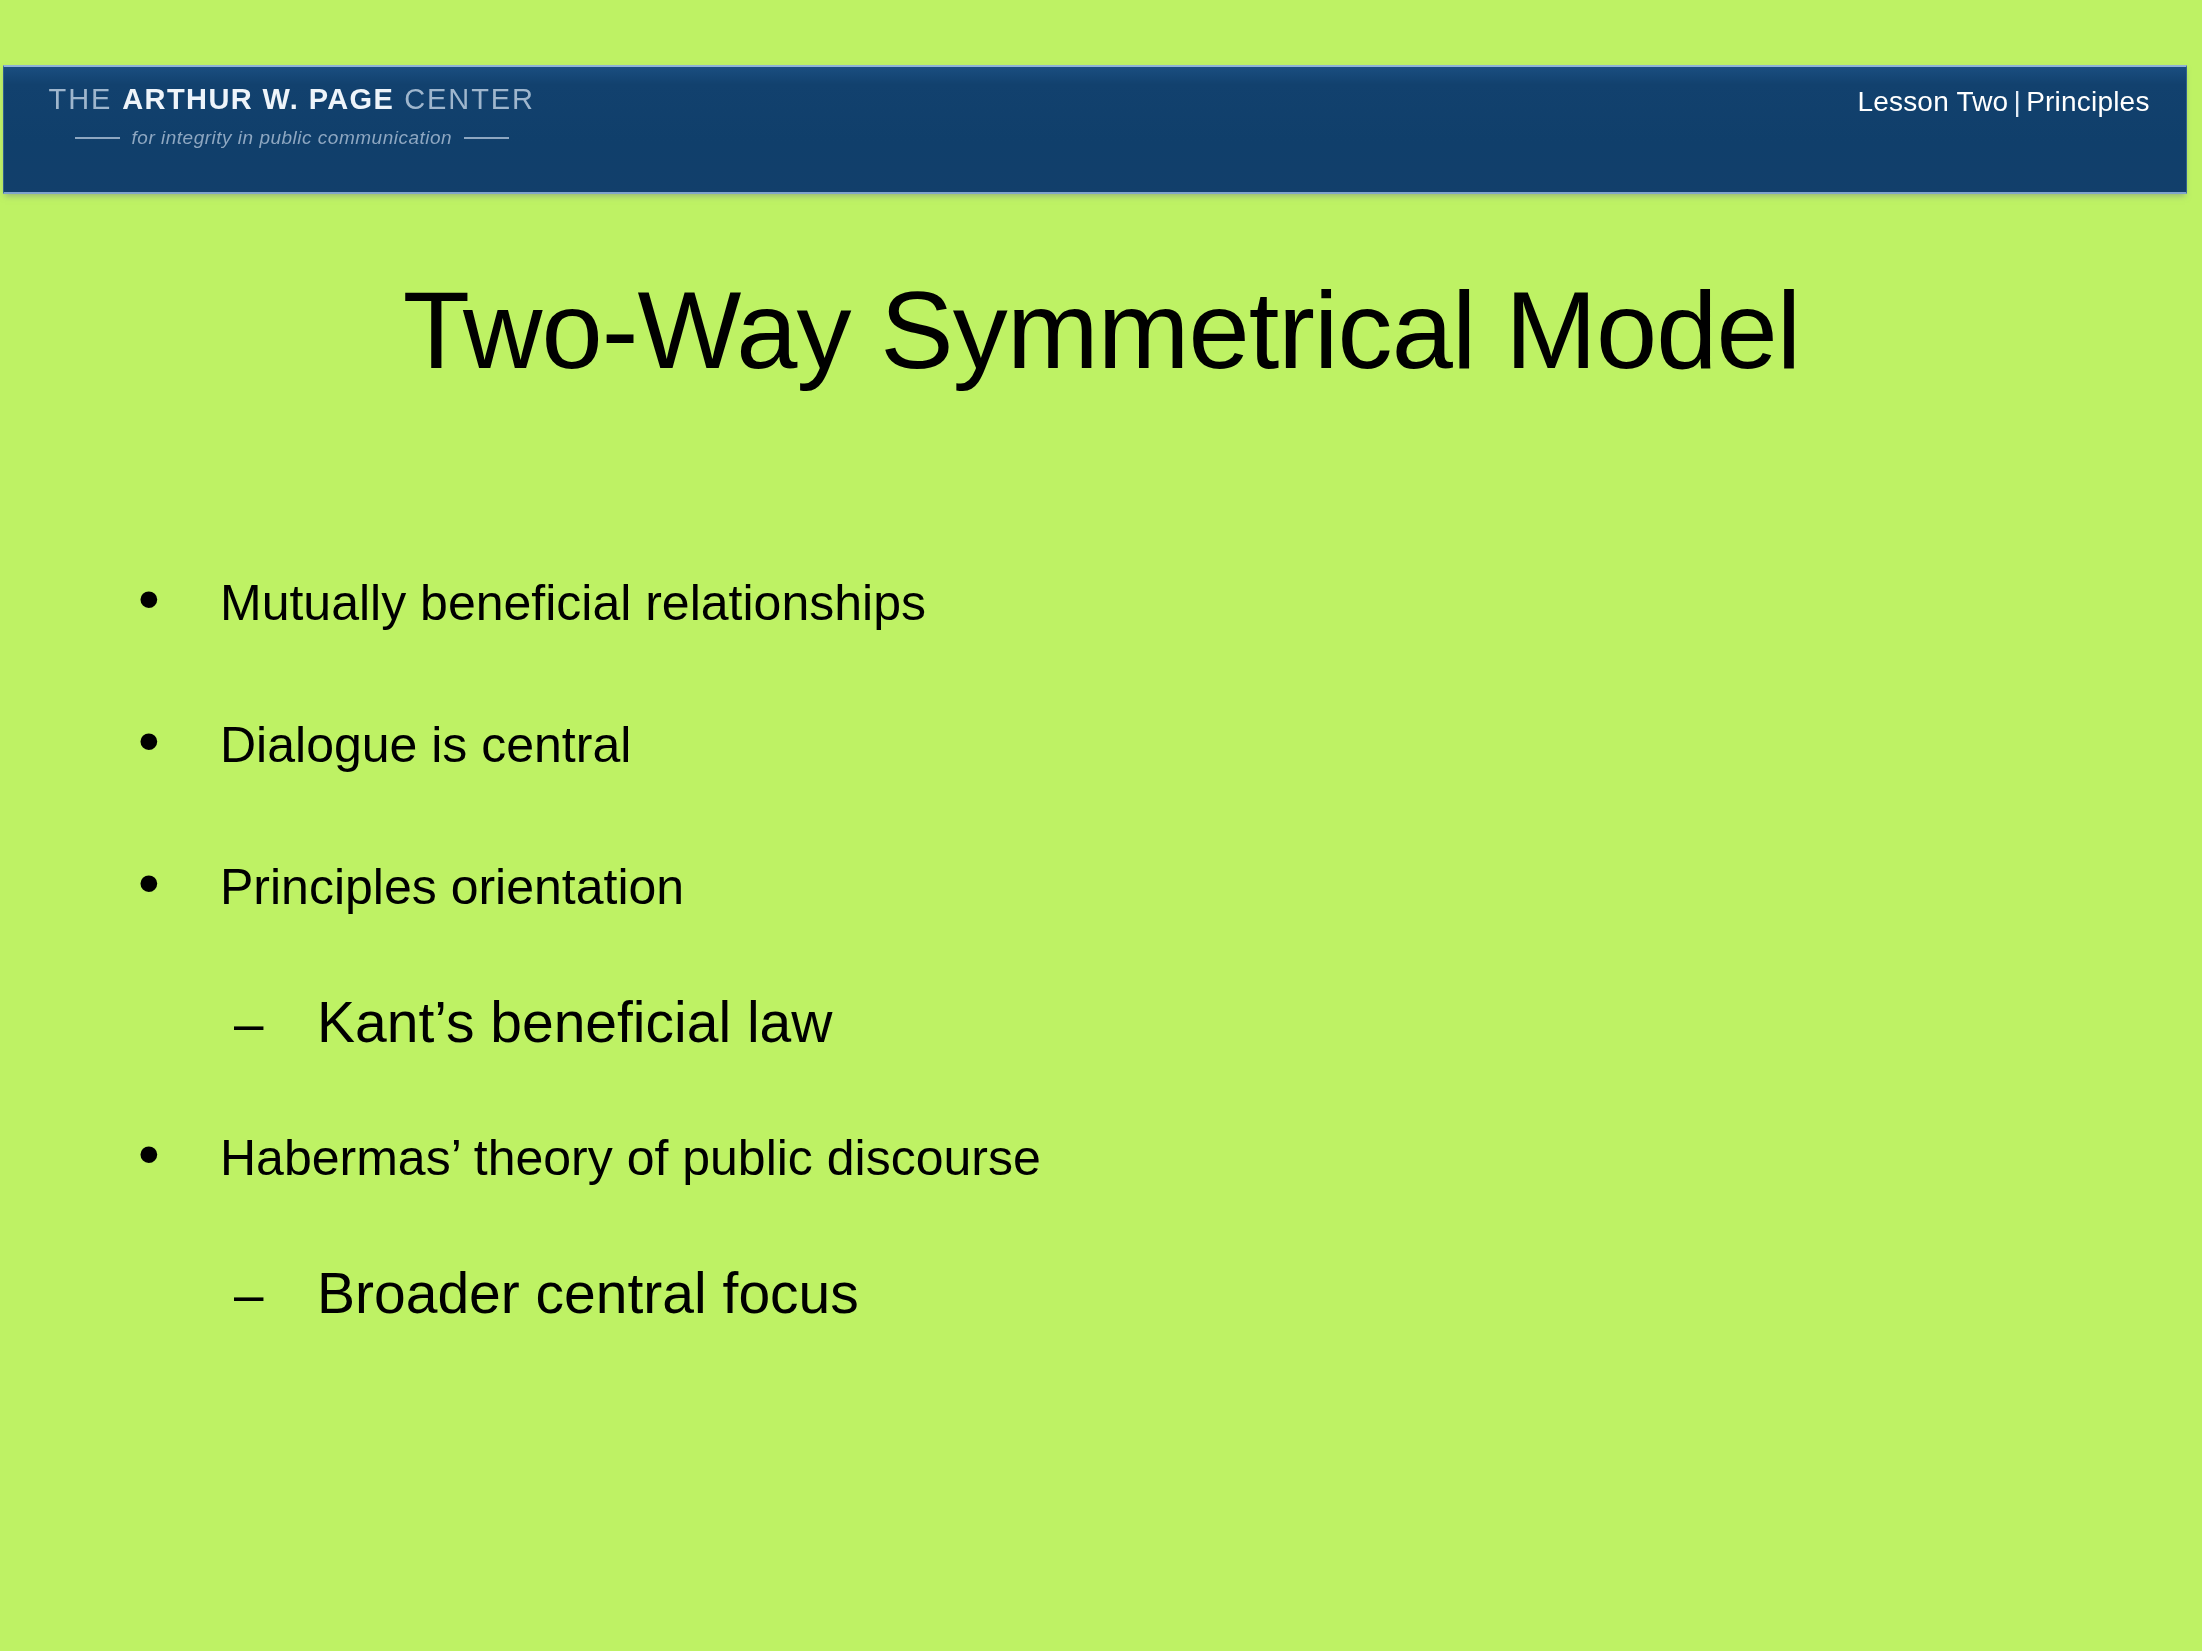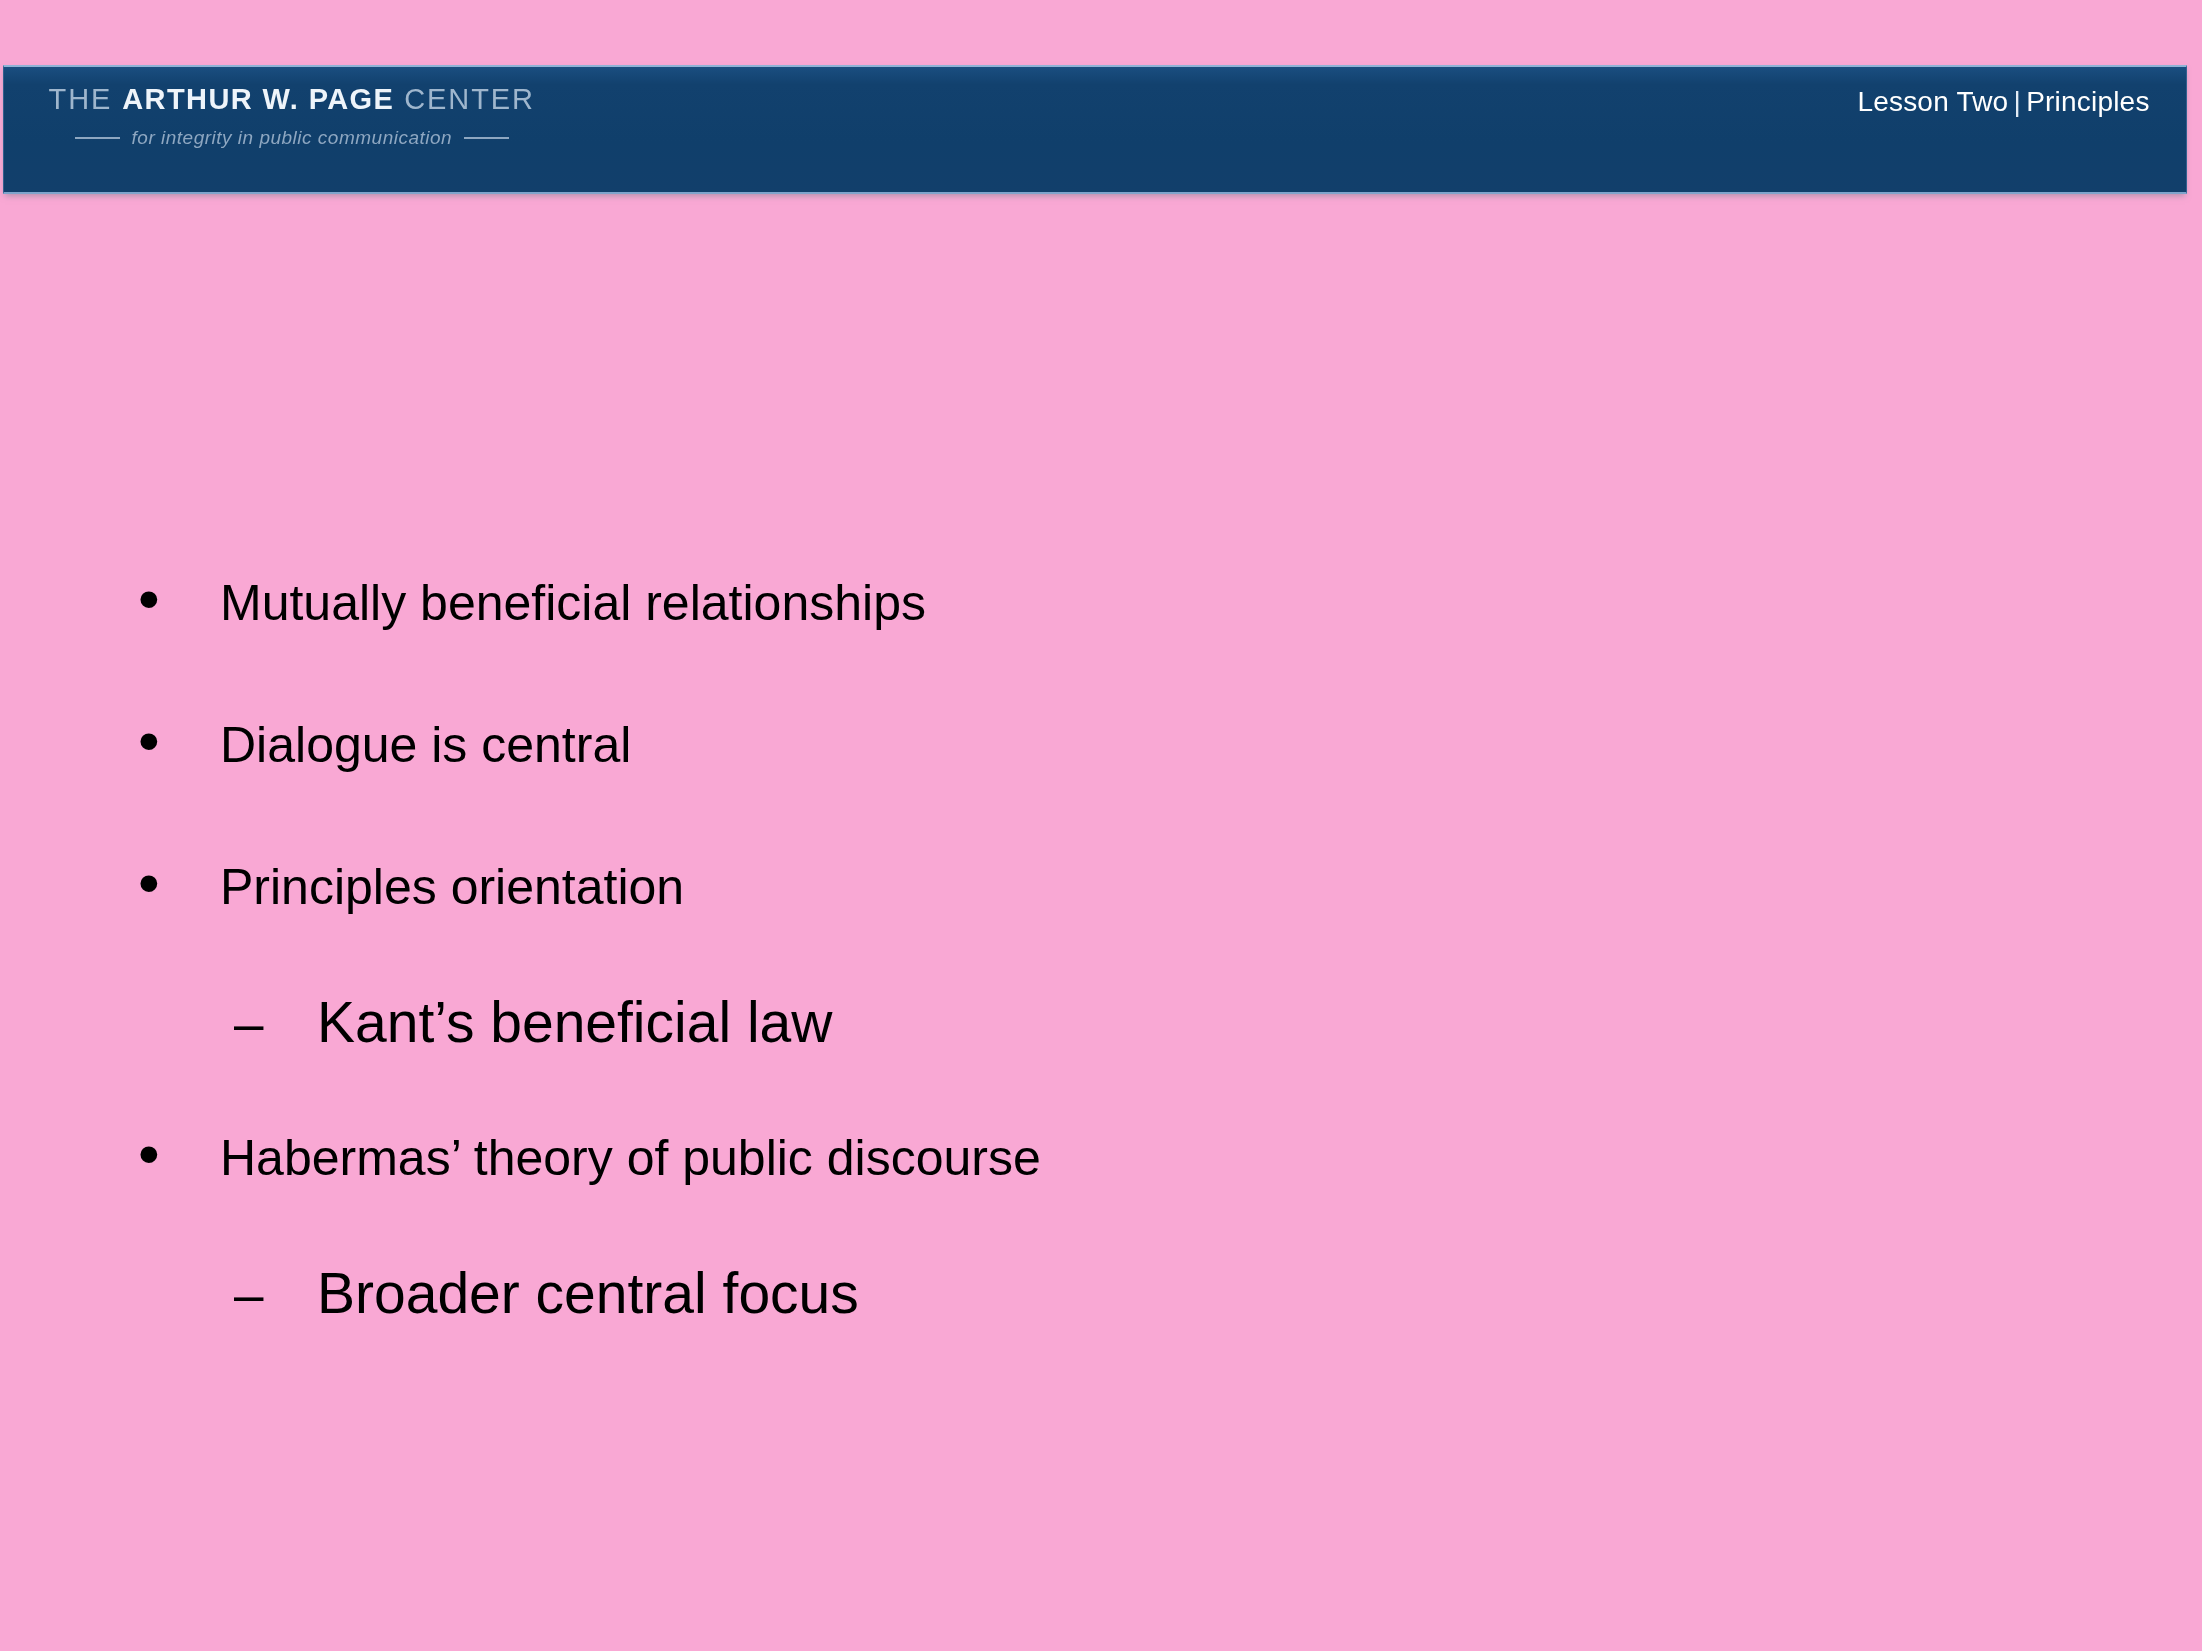--- a/index.html
+++ b/index.html
@@ -11,21 +11,21 @@
     width: 2203px;
     height: 1652px;
     font-family: "Liberation Sans", sans-serif;
     -webkit-font-smoothing: antialiased;
   }
 
   .slide {
     position: relative;
     width: 2203px;
     height: 1652px;
-    background: #f9a8d4;
+    background: #bef264;
     overflow: hidden;
   }
 
   
   .header-band {
     position: absolute;
     left: 2.6px;
     top: 65px;
     width: 2184px;
     height: 129px;
@@ -163,20 +163,21 @@
         <span class="rule"></span>
         <span>for integrity in public communication</span>
         <span class="rule"></span>
       </div>
     </div>
 
     <div class="header-right"><span>Lesson Two</span><span class="sep">|</span><span>Principles</span></div>
 
   </div>
 
+  <div class="slide-title">Two-Way Symmetrical Model</div>
 
   <div class="body">
 
     <div class="bullet-row level-1">
       <span class="marker-dot">•</span>
       <span class="bullet-text">Mutually beneficial relationships</span>
     </div>
 
     <div class="bullet-row level-1">
       <span class="marker-dot">•</span>

